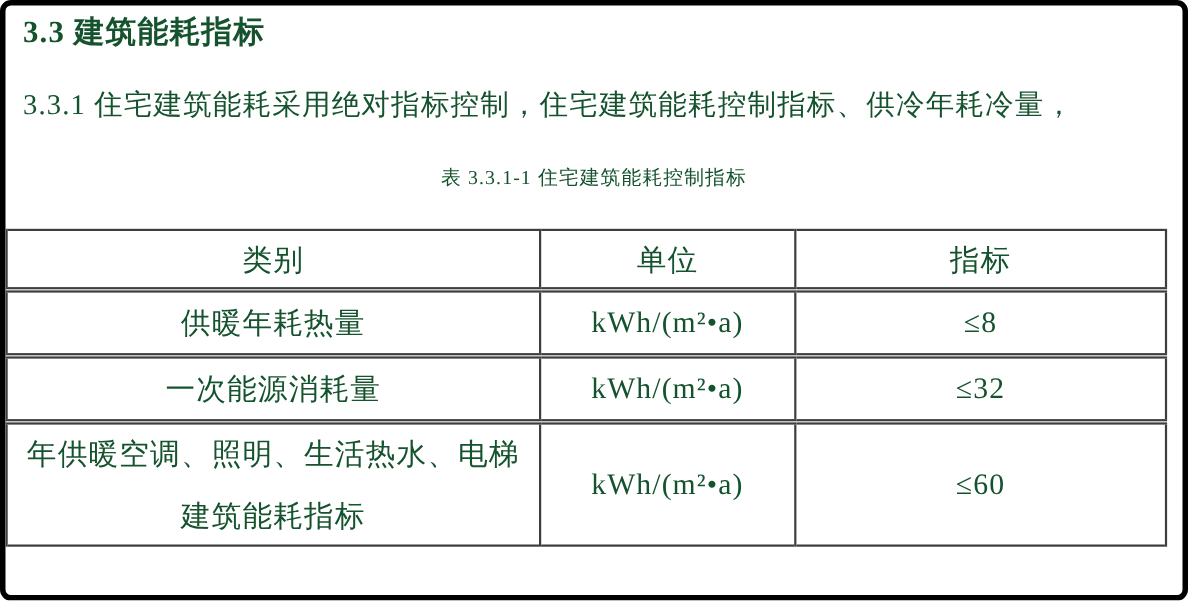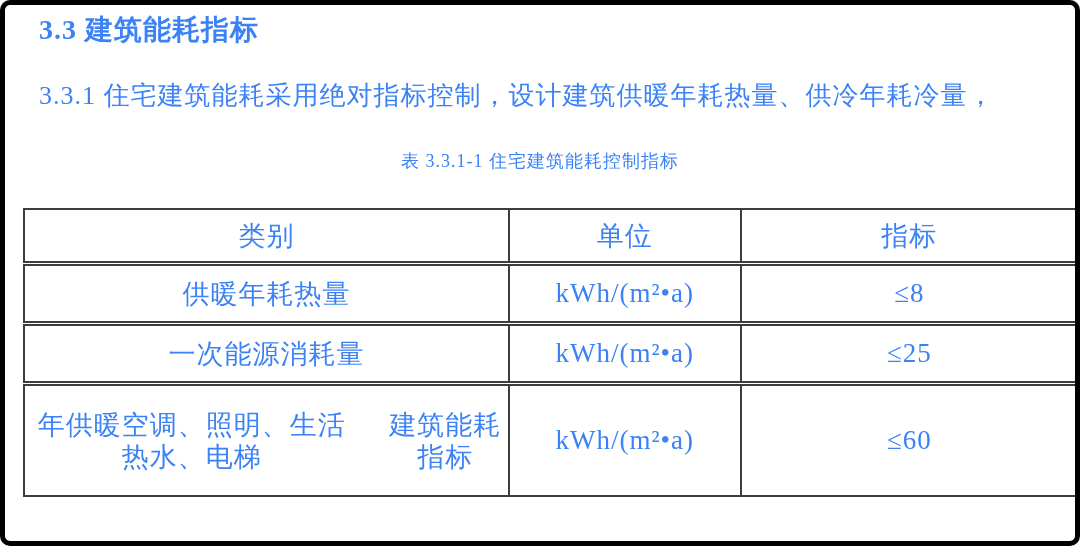--- a/index.html
+++ b/index.html
@@ -3,24 +3,24 @@
 <meta charset="utf-8">
 <style>
   html, body { margin: 0; padding: 0; background: #ffffff; }
   .frame {
     box-sizing: border-box;
     width: 1080px;
     height: 546px;
     border: 5px solid #000000;
     border-radius: 10px;
     background: #ffffff;
-    padding: 6px 18px;
+    padding: 6px 0;
     overflow: hidden;
     font-family: "Liberation Serif", "DejaVu Serif", serif;
-    color: #3b82f6;
+    color: #14532d;
   }
   .section-heading {
     margin: 2px 0 0 16px;
     font-size: 28px;
     font-weight: bold;
     line-height: 34px;
     letter-spacing: 1px;
   }
   .body-text {
     margin: 34px 10px 0 16px;
@@ -55,34 +55,34 @@
     font-weight: normal;
     font-size: 27px;
     letter-spacing: 1px;
     padding: 0;
   }
   .energy-table thead th { height: 51px; }
   .energy-table tbody tr td { border-top: 5px double #3d3d3d; }
   .energy-table tbody tr.row-1 td, .energy-table tbody tr.row-2 td { height: 55px; }
   .energy-table tbody tr.row-3 td { height: 109px; }
   .cat-line { display: block; line-height: 32px; }
-  .row-3 .cat-lines { display: flex; flex-direction: row; align-items: center; gap: 24px; }
+  .row-3 .cat-lines { display: flex; flex-direction: column; align-items: center; gap: 24px; }
   .col-category { width: 46%; }
   .col-unit { width: 22%; }
   .col-indicator { width: 32%; }
 </style>
 </head>
 <body>
 
 <div class="frame">
 
   <h2 class="section-heading">3.3 建筑能耗指标</h2>
 
   <p class="body-text">
-    <span class="line first">3.3.1  住宅建筑能耗采用绝对指标控制，设计建筑供暖年耗热量、供冷年耗冷量，</span>
+    <span class="line first">3.3.1  住宅建筑能耗采用绝对指标控制，住宅建筑能耗控制指标、供冷年耗冷量，</span>
   </p>
 
   <div class="table-caption">表 3.3.1-1 住宅建筑能耗控制指标</div>
 
   <table class="energy-table">
     <colgroup>
       <col class="col-category">
       <col class="col-unit">
       <col class="col-indicator">
     </colgroup>
@@ -99,21 +99,21 @@
           <span class="cat-line">供暖年耗热量</span>
         </td>
         <td>kWh/(m²•a)</td>
         <td>≤8</td>
       </tr>
       <tr class="row-2">
         <td>
           <span class="cat-line">一次能源消耗量</span>
         </td>
         <td>kWh/(m²•a)</td>
-        <td>≤25</td>
+        <td>≤32</td>
       </tr>
       <tr class="row-3">
         <td>
           <span class="cat-lines">
             <span class="cat-line">年供暖空调、照明、生活热水、电梯</span>
             <span class="cat-line">建筑能耗指标</span>
           </span>
         </td>
         <td>kWh/(m²•a)</td>
         <td>≤60</td>

